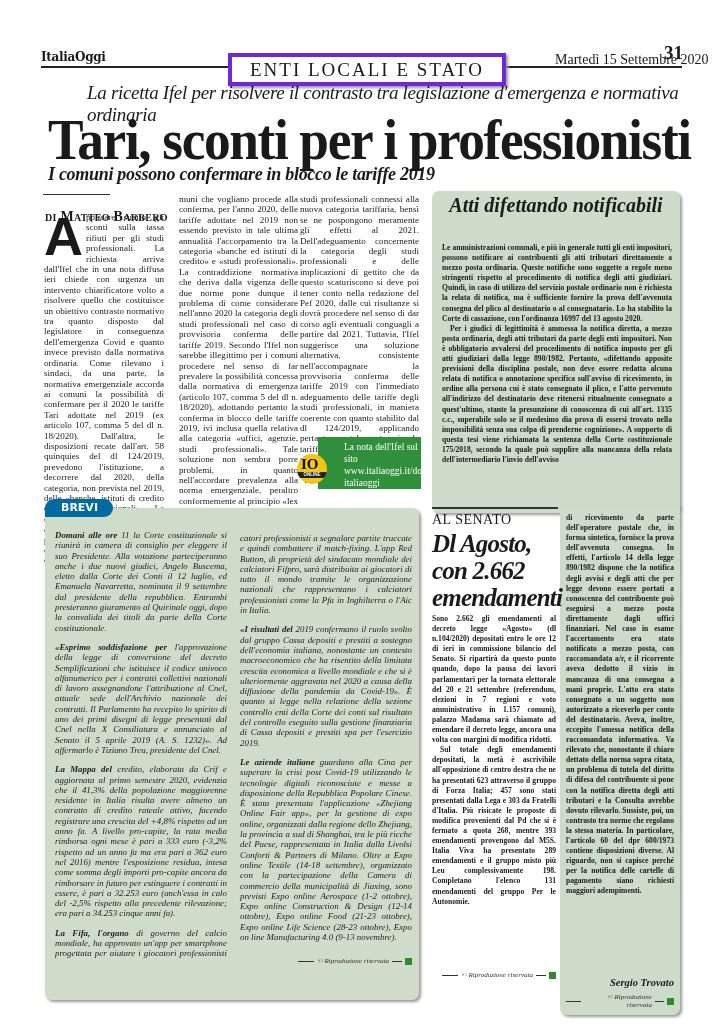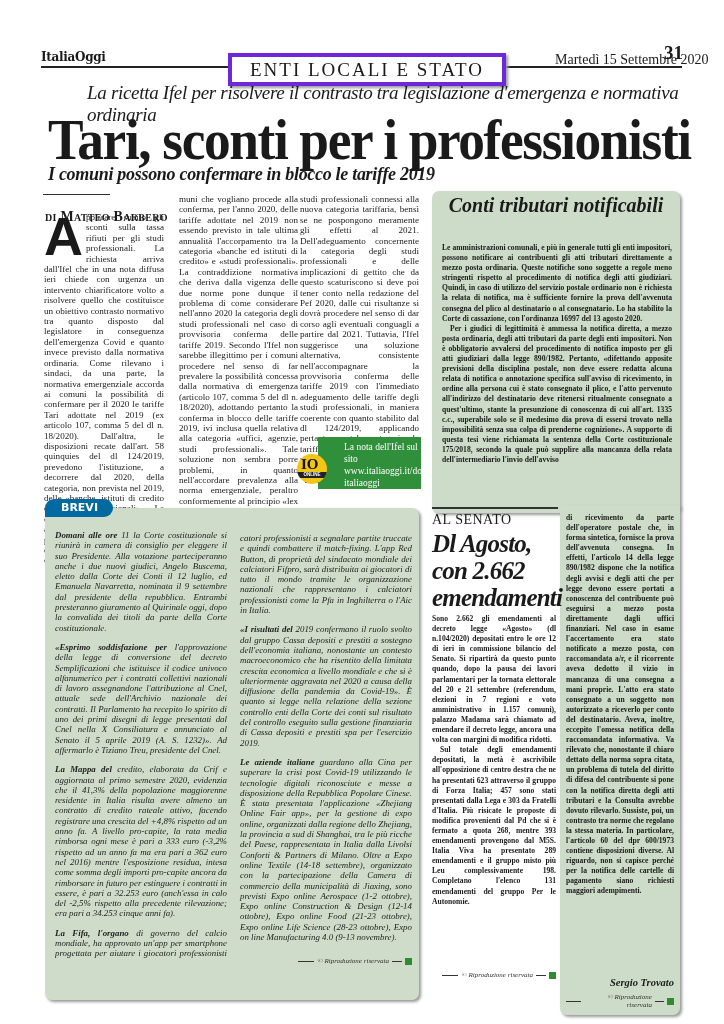--- a/index.html
+++ b/index.html
@@ -98,21 +98,21 @@
     <div class="txt">La nota dell'Ifel sul sito www.italiaoggi.it/documenti-italiaoggi</div>
   </div>
 <div class="abs" id="io-badge">
   <span class="io">IO</span>
   <span class="online">ONLINE</span>
 </div>
 
 <div class="abs" id="side-box"></div>
 <div class="abs" id="side-lower"></div>
 <div class="abs" id="side-title">
-  <div>Conti tributari notificabili</div>
+  <div>Atti difettando notificabili</div>
 </div>
 <div class="abs side-text" id="side-p1">
   <p>Le amministrazioni comunali, e più in generale tutti gli enti impositori, possono notificare ai contribuenti gli atti tributari direttamente a mezzo posta ordinaria. Queste notifiche sono soggette a regole meno stringenti rispetto al procedimento di notifica degli atti giudiziari. Quindi, in caso di utilizzo del servizio postale ordinario non è richiesta la relata di notifica, ma è sufficiente fornire la prova dell'avvenuta consegna del plico al destinatario o al consegnatario. Lo ha stabilito la Corte di cassazione, con l'ordinanza 16997 del 13 agosto 2020.</p>
   <p class="indent">Per i giudici di legittimità è ammessa la notifica diretta, a mezzo posta ordinaria, degli atti tributari da parte degli enti impositori. Non è obbligatorio avvalersi del procedimento di notifica imposto per gli atti giudiziari dalla legge 890/1982. Pertanto, «difettando apposite previsioni della disciplina postale, non deve essere redatta alcuna relata di notifica o annotazione specifica sull'avviso di ricevimento, in ordine alla persona cui è stato consegnato il plico, e l'atto pervenuto all'indirizzo del destinatario deve ritenersi ritualmente consegnato a quest'ultimo, stante la presunzione di conoscenza di cui all'art. 1335 c.c., superabile solo se il medesimo dia prova di essersi trovato nella impossibilità senza sua colpa di prenderne cognizione». A supporto di questa tesi viene richiamata la sentenza della Corte costituzionale 175/2018, secondo la quale può supplire alla mancanza della relata dell'intermediario l'invio dell'avviso</p>
 </div>
 <div class="abs side-text" id="side-p2">di ricevimento da parte dell'operatore postale che, in forma sintetica, fornisce la prova dell'avvenuta consegna. In effetti, l'articolo 14 della legge 890/1982 dispone che la notifica degli avvisi e degli atti che per legge devono essere portati a conoscenza del contribuente può eseguirsi a mezzo posta direttamente dagli uffici finanziari. Nel caso in esame l'accertamento era stato notificato a mezzo posta, con raccomandata a/r, e il ricorrente aveva dedotto il vizio in mancanza di una consegna a mani proprie. L'atto era stato consegnato a un soggetto non autorizzato a riceverlo per conto del destinatario. Aveva, inoltre, eccepito l'omessa notifica della raccomandata informativa. Va rilevato che, nonostante il chiaro dettato della norma sopra citata, un problema di tutela del diritto di difesa del contribuente si pone con la notifica diretta degli atti tributari e la Consulta avrebbe dovuto rilevarlo. Sussiste, poi, un contrasto tra norme che regolano la stessa materia. In particolare, l'articolo 60 del dpr 600/1973 contiene disposizioni diverse. Al riguardo, non si capisce perché per la notifica delle cartelle di pagamento siano richiesti maggiori adempimenti.</div>
 <div class="abs" id="side-author">Sergio Trovato</div>
 <div class="abs copyright" id="side-copy">
     <span>© Riproduzione riservata</span>
     <span class="dash"></span>

